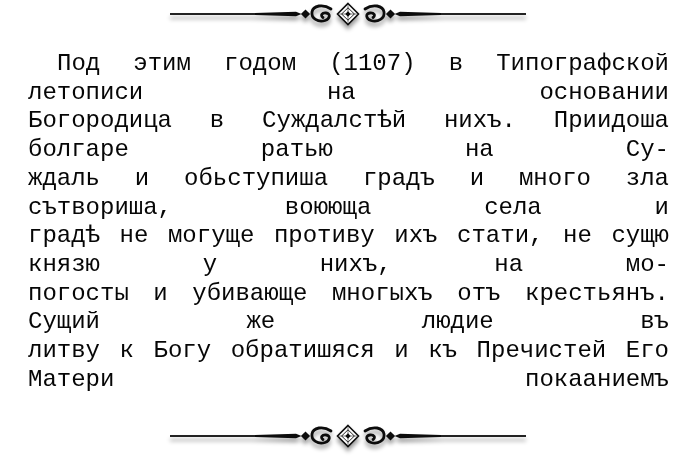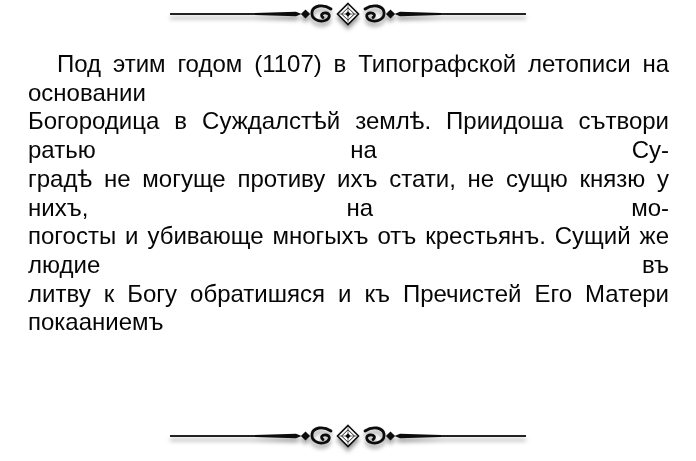--- a/index.html
+++ b/index.html
@@ -6,21 +6,21 @@
     margin: 0;
     padding: 0;
     background: #ffffff;
   }
   .page {
     position: relative;
     width: 696px;
     height: 461px;
     background: #ffffff;
     overflow: hidden;
-    font-family: Liberation Sans, sans-serif;
+    font-family: Liberation Mono, monospace;
   }
   .divider {
     position: absolute;
     left: 168px;
     width: 360px;
     height: 26px;
     filter: drop-shadow(0 4px 2px rgba(0,0,0,0.40));
   }
   .divider.top { top: 2px; }
   .divider.bottom { top: 424px; }
@@ -60,21 +60,22 @@
         <path d="M180,9.3 L182.7,12 L180,14.7 L177.3,12 Z" fill="#0c0c0c" stroke="none"></path>
       </g>
     </defs>
     <use href="#orn-half"></use>
     <use href="#orn-half" transform="translate(360 0) scale(-1 1)"></use>
     <use href="#orn-center"></use>
   </svg>
 
   <div class="text-block">
     <div class="line first">Под этим годом (1107) в Типографской летописи на основании</div>
-    <div class="line">Богородица в Суждалстѣй землѣ. Приидоша сътвори ратью на Су-</div>
+    <div class="line">Богородица в Суждалстѣй нихъ. Приидоша болгаре ратью на Су-</div>
+    <div class="line">ждаль и обьступиша градъ и много зла сътвориша, воююща села и</div>
     <div class="line">градѣ не могуще противу ихъ стати, не сущю князю у нихъ, на мо-</div>
     <div class="line">погосты и убивающе многыхъ отъ крестьянъ. Сущий же людие въ</div>
     <div class="line">литву к Богу обратишяся и къ Пречистей Его Матери покааниемъ</div>
 
   </div>
 
   <svg class="divider bottom" viewBox="0 0 360 26" xmlns="http://www.w3.org/2000/svg">
     <use href="#orn-half"></use>
     <use href="#orn-half" transform="translate(360 0) scale(-1 1)"></use>
     <use href="#orn-center"></use>

